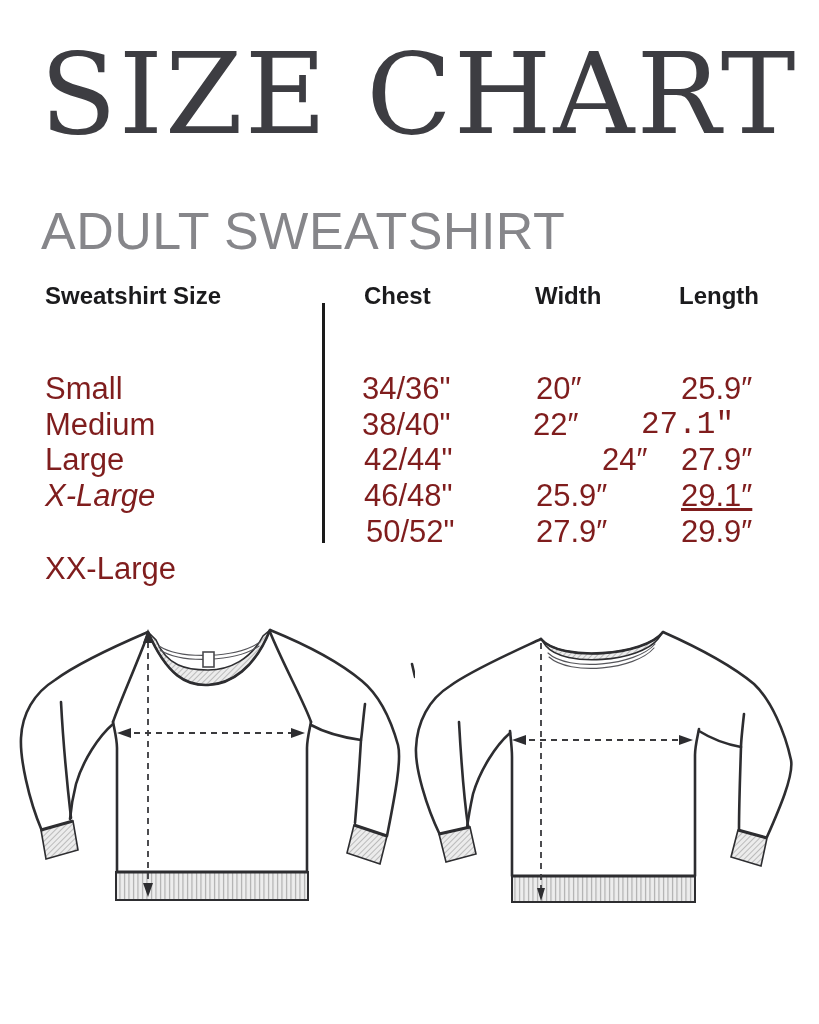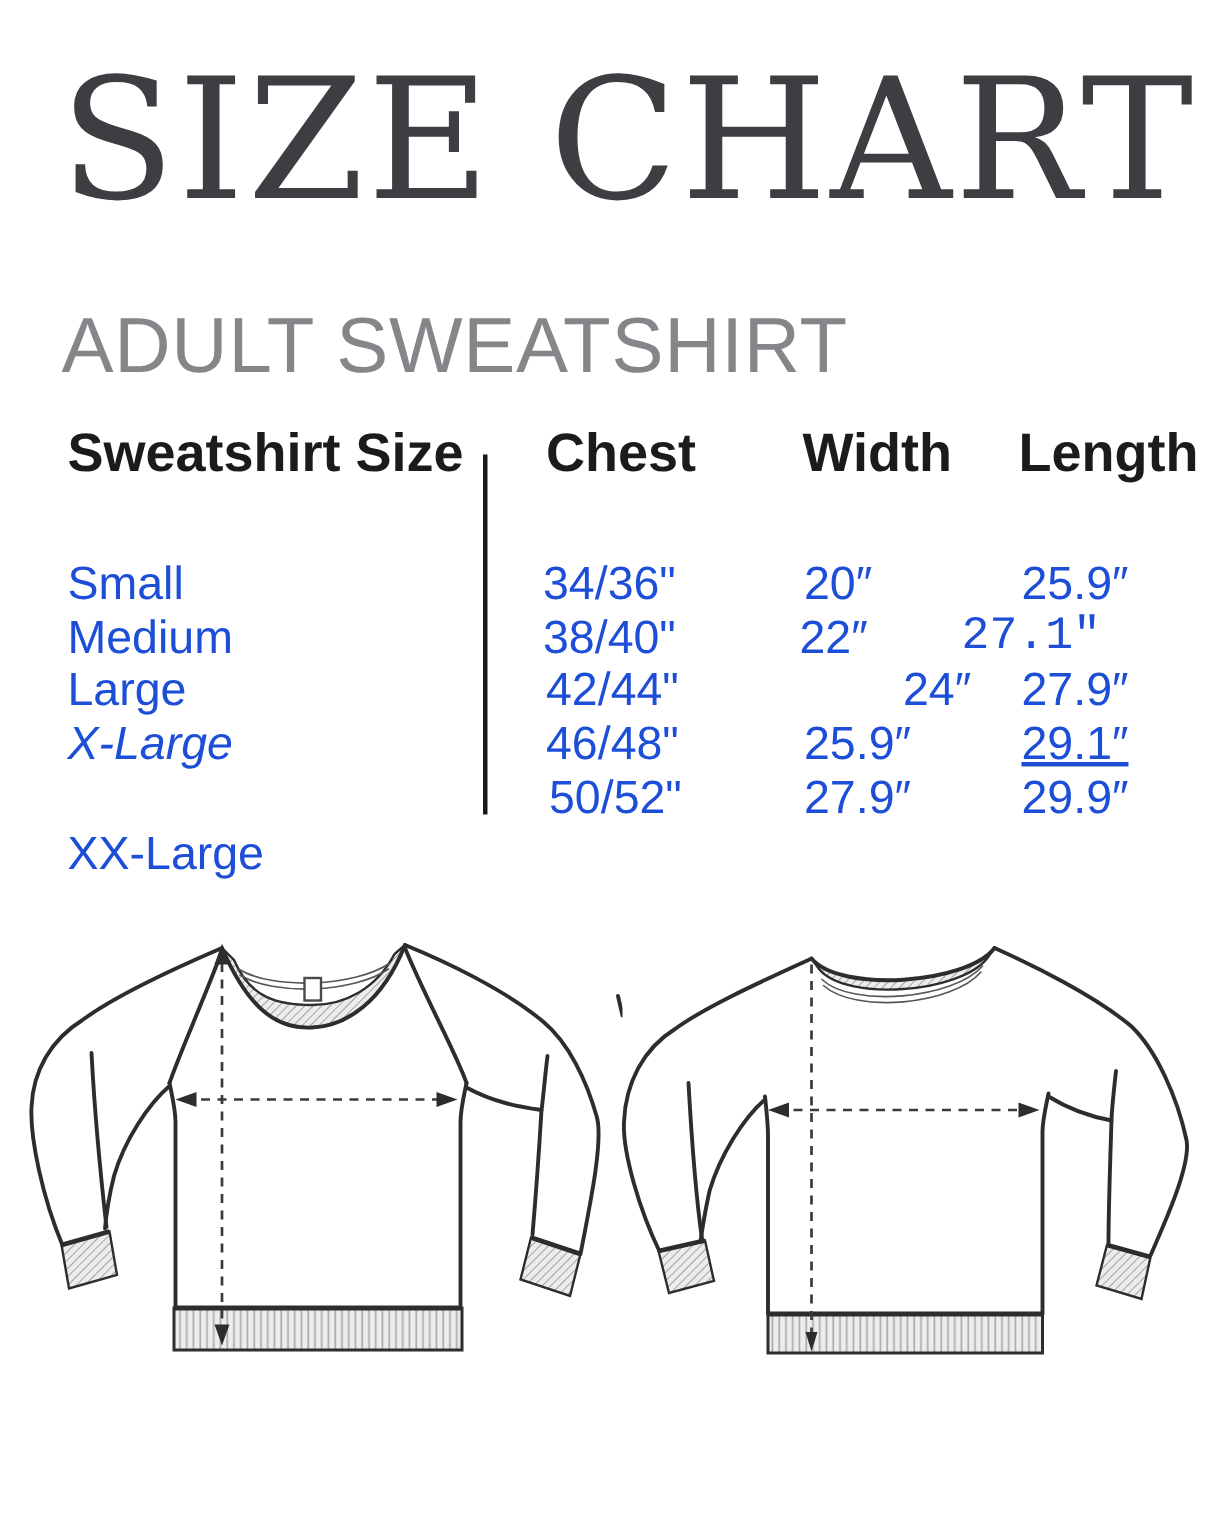--- a/index.html
+++ b/index.html
@@ -14,24 +14,24 @@
     font-family:"DejaVu Serif","Liberation Serif",serif;
     font-size:112px;line-height:1;letter-spacing:2px;
     color:#3d3d42;white-space:nowrap;
   }
   #subtitle{
     left:41px;top:189px;
     font-size:52px;line-height:1;letter-spacing:0.5px;
     color:#86868a;white-space:nowrap;margin-top:16px;
   }
   .th{
-    font-size:36px;font-weight:700;color:#1b1b1d;line-height:1;white-space:nowrap;
+    font-size:24px;font-weight:700;color:#1b1b1d;line-height:1;white-space:nowrap;
   }
   .cell{
-    font-size:31px;font-weight:400;color:#1d4ed8;line-height:1;white-space:nowrap;
+    font-size:31px;font-weight:400;color:#7f1d1d;line-height:1;white-space:nowrap;
   }
   #col-divider{
     left:322px;top:303px;width:3px;height:240px;background:#1a1a1a;
   }
   svg .outline{fill:none;stroke:#2d2d30;stroke-width:2.6;stroke-linecap:round;stroke-linejoin:round;}
   svg .outline-heavy{fill:none;stroke:#2d2d30;stroke-width:3.2;stroke-linecap:butt;}
   svg .thin{fill:none;stroke:#55555a;stroke-width:1.1;stroke-linecap:round;}
   svg .dash{fill:none;stroke:#3a3a3d;stroke-width:1.8;stroke-dasharray:6 5;}
   svg .arrow{fill:#2d2d30;stroke:none;}
   svg .hatchfill{fill:url(#hatch);stroke:#2d2d30;stroke-width:1.6;}

